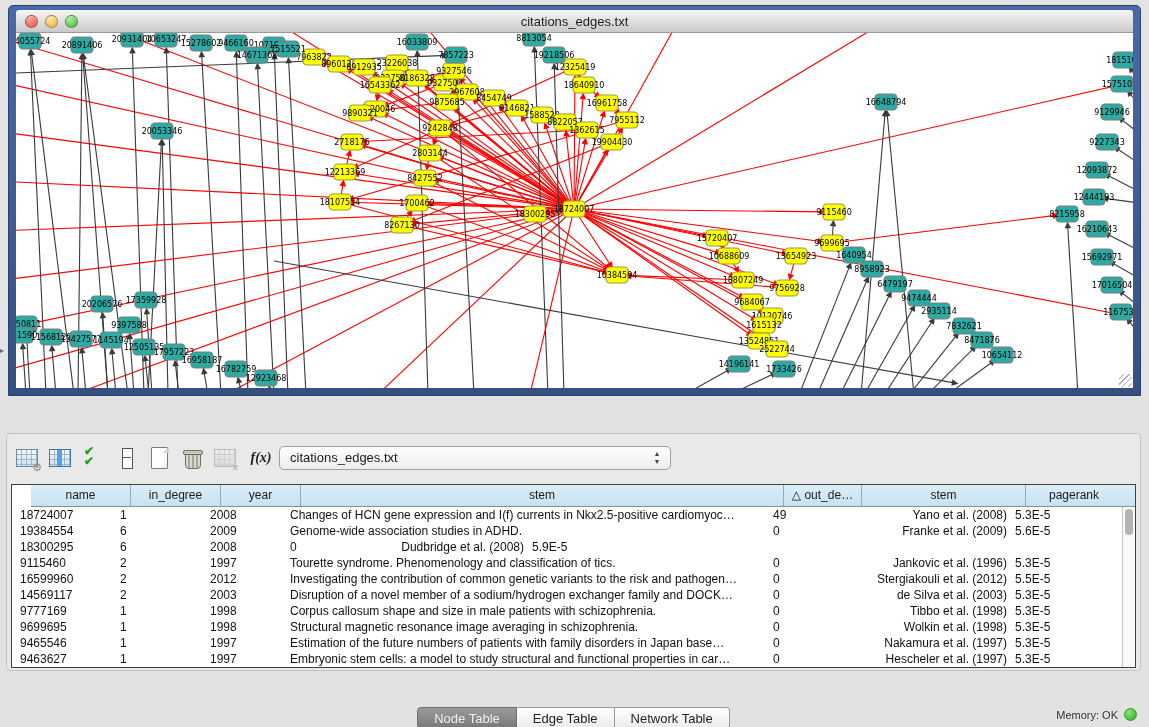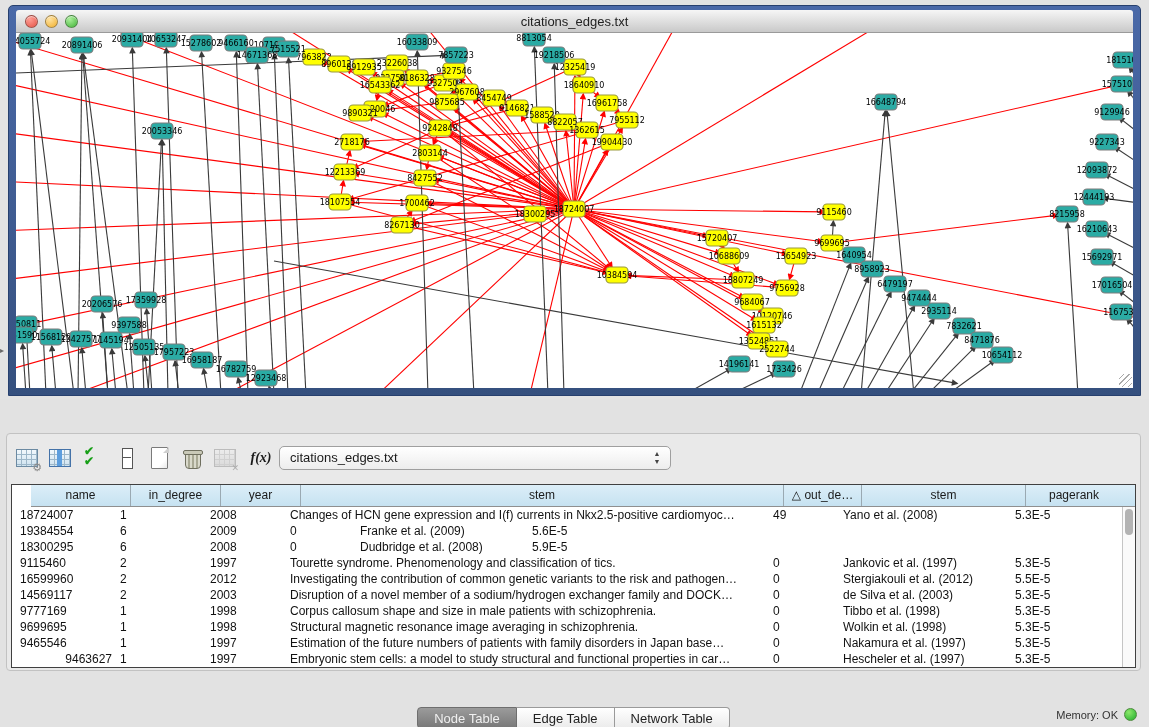--- a/index.html
+++ b/index.html
@@ -84,21 +84,21 @@
   .table-wrap { position:absolute; left:4px; right:4px; top:50px; height:184px;
     background:#fff; border:1px solid #404040; overflow:hidden;padding-left:19px; }
   .thead { display:flex; height:22px; background:linear-gradient(#dceef8,#c6e2f1); border-bottom:1px solid #8f8f8f; }
   .th { font-size:12px; color:#1a1a1a; text-align:center; line-height:21px; border-right:1px solid #9aa9b2;
     overflow:hidden; white-space:nowrap; flex:0 0 auto; }
   .th:last-child { border-right:none; }
   .tbody { position:absolute; left:0; top:22px; right:13px; bottom:0; overflow:hidden; }
   .tr { display:flex; height:16px; }
   .td { font-size:12px; color:#111; line-height:16px; padding-left:8px; overflow:hidden;
     white-space:nowrap; flex:0 0 auto; }
-  .td.align-center { text-align:left; padding-left:0; }
+  .td.align-center { text-align:right; padding-left:0; }
   .vscroll { position:absolute; right:0; top:22px; bottom:0; width:13px; background:#fafafa; border-left:1px solid #c5c5c5; }
   .vthumb { position:absolute; left:2px; top:2px; width:8px; height:26px; border-radius:4px; background:#b3b3b3; }
 
   
   .tabs { position:absolute; left:0; right:0; top:273px; display:flex; justify-content:center; }
   .tab { height:22px; line-height:21px; font-size:13px; padding:0 16px; border:1px solid #9a9a9a; border-left:none;
     background:linear-gradient(#ffffff,#ebebeb); color:#222; }
   .tab:first-child { border-left:1px solid #9a9a9a; border-radius:4px 0 0 4px; }
   .tab:last-child { border-radius:0 4px 4px 0; }
   .tab.selected { background:linear-gradient(#9b9b9b,#787878); color:#f0f0f0; border-color:#6e6e6e; }
@@ -525,39 +525,40 @@
             <div class="td align-left" style="width: 80px;">2008</div>
             <div class="td align-left" style="width: 483px;">Changes of HCN gene expression and I(f) currents in Nkx2.5-positive cardiomyoc…</div>
             <div class="td align-left" style="width: 78px;">49</div>
             <div class="td align-center" style="width: 164px;">Yano et al. (2008)</div>
             <div class="td align-left" style="width: 96px;">5.3E-5</div>
           </div>
           <div class="tr">
             <div class="td align-left" style="width: 100px;">19384554</div>
             <div class="td align-left" style="width: 90px;">6</div>
             <div class="td align-left" style="width: 80px;">2009</div>
+            <div class="td align-left" style="width: 483px;">Genome-wide association studies in ADHD.</div>
             <div class="td align-left" style="width: 78px;">0</div>
             <div class="td align-center" style="width: 164px;">Franke et al. (2009)</div>
             <div class="td align-left" style="width: 96px;">5.6E-5</div>
           </div>
           <div class="tr">
             <div class="td align-left" style="width: 100px;">18300295</div>
             <div class="td align-left" style="width: 90px;">6</div>
             <div class="td align-left" style="width: 80px;">2008</div>
             <div class="td align-left" style="width: 78px;">0</div>
             <div class="td align-center" style="width: 164px;">Dudbridge et al. (2008)</div>
             <div class="td align-left" style="width: 96px;">5.9E-5</div>
           </div>
           <div class="tr">
             <div class="td align-left" style="width: 100px;">9115460</div>
             <div class="td align-left" style="width: 90px;">2</div>
             <div class="td align-left" style="width: 80px;">1997</div>
             <div class="td align-left" style="width: 483px;">Tourette syndrome. Phenomenology and classification of tics.</div>
             <div class="td align-left" style="width: 78px;">0</div>
-            <div class="td align-center" style="width: 164px;">Jankovic et al. (1997)</div>
+            <div class="td align-center" style="width: 164px;">Jankovic et al. (1996)</div>
             <div class="td align-left" style="width: 96px;">5.3E-5</div>
           </div>
           <div class="tr">
             <div class="td align-left" style="width: 100px;">16599960</div>
             <div class="td align-left" style="width: 90px;">2</div>
             <div class="td align-left" style="width: 80px;">2012</div>
             <div class="td align-left" style="width: 483px;">Investigating the contribution of common genetic variants to the risk and pathogen…</div>
             <div class="td align-left" style="width: 78px;">0</div>
             <div class="td align-center" style="width: 164px;">Stergiakouli et al. (2012)</div>
             <div class="td align-left" style="width: 96px;">5.5E-5</div>
@@ -592,21 +593,21 @@
           <div class="tr">
             <div class="td align-left" style="width: 100px;">9465546</div>
             <div class="td align-left" style="width: 90px;">1</div>
             <div class="td align-left" style="width: 80px;">1997</div>
             <div class="td align-left" style="width: 483px;">Estimation of the future numbers of patients with family disorders in Japan base…</div>
             <div class="td align-left" style="width: 78px;">0</div>
             <div class="td align-center" style="width: 164px;">Nakamura et al. (1997)</div>
             <div class="td align-left" style="width: 96px;">5.3E-5</div>
           </div>
           <div class="tr">
-            <div class="td align-left" style="width: 100px; text-align: right;">9463627</div>
+            <div class="td align-left" style="width: 100px;">9463627</div>
             <div class="td align-left" style="width: 90px;">1</div>
             <div class="td align-left" style="width: 80px;">1997</div>
             <div class="td align-left" style="width: 483px;">Embryonic stem cells: a model to study structural and functional properties in car…</div>
             <div class="td align-left" style="width: 78px;">0</div>
             <div class="td align-center" style="width: 164px;">Hescheler et al. (1997)</div>
             <div class="td align-left" style="width: 96px;">5.3E-5</div>
           </div>
         </div>
       <div class="vscroll">
         <div class="vthumb"></div>

